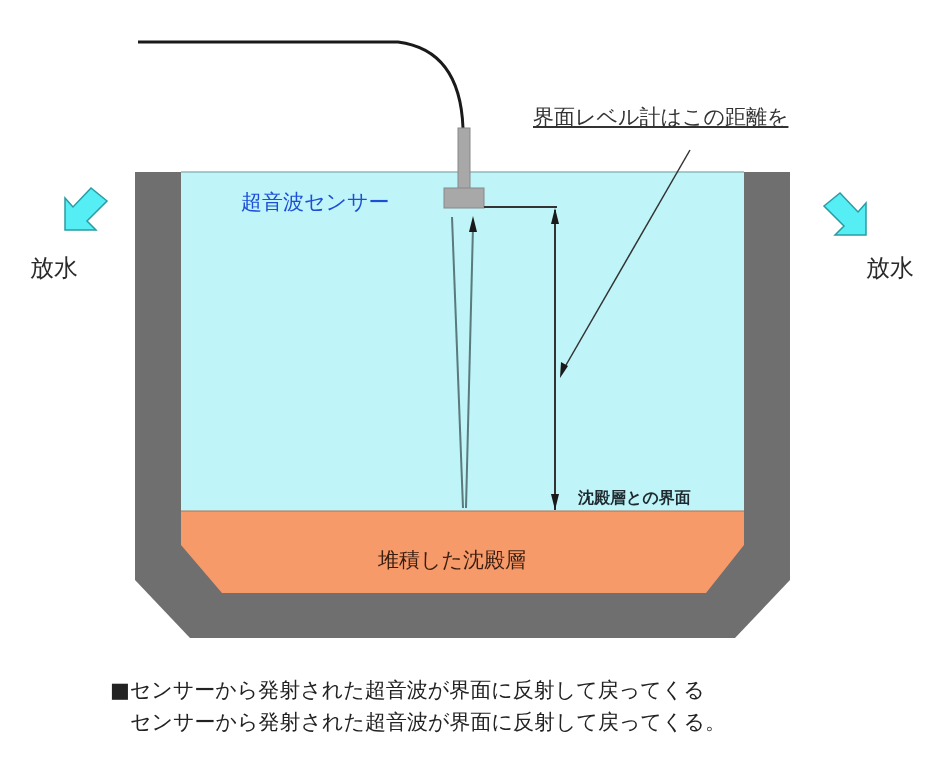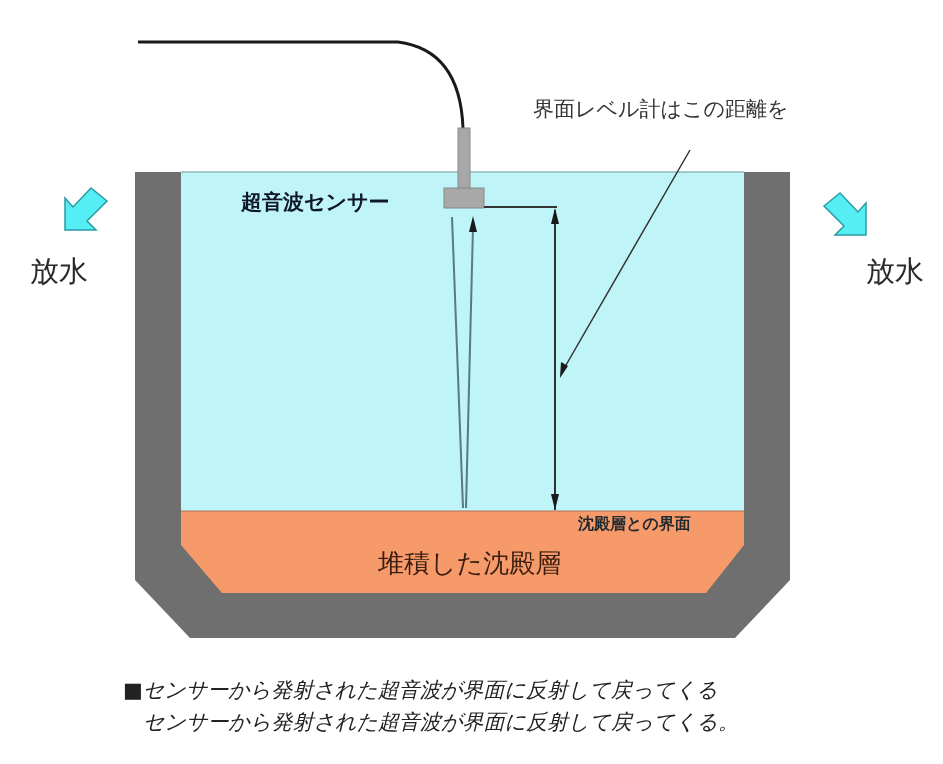--- a/index.html
+++ b/index.html
@@ -1,24 +1,24 @@
 <!DOCTYPE html>
 <html><head>
 <meta charset="utf-8">
 <style>
   html,body{margin:0;padding:0;background:#ffffff;}
   body{width:943px;height:764px;position:relative;overflow:hidden;
        font-family:"DejaVu Sans","Liberation Sans",sans-serif;color:#222;}
   svg#diagram{position:absolute;left:0;top:0;}
   .lbl{position:absolute;white-space:nowrap;color:#2a2a2a;}
-  .outflow{font-size:29px;}
+  .outflow{font-size:24px;}
   .annot{font-size:21px;line-height:30px;color:#333;}
-  .sensor-lbl{font-size:21px;font-weight:bold;color:#0f172a;}
+  .sensor-lbl{font-size:21px;font-weight:normal;color:#1d4ed8;}
   .iface{font-size:16px;font-weight:bold;color:#1e2a30;}
-  .sludge{font-size:26px;color:#3a1e10;}
+  .sludge{font-size:21px;color:#3a1e10;}
   .caption{font-size:21px;line-height:32px;color:#222;}
 </style>
 </head>
 <body>
 
 <svg id="diagram" width="943" height="764" viewBox="0 0 943 764">
 
   <polygon points="135,172 790,172 790,580 735,638 190,638 135,580" fill="#6f6f6f"></polygon>
 
   <rect x="181" y="172" width="563" height="339" fill="#bff5f8"></rect>
@@ -44,24 +44,24 @@
   <line x1="690" y1="150" x2="562" y2="372" stroke="#333" stroke-width="1.5"></line>
   <polygon points="560,378 561,362 568,366" fill="#1a1a1a"></polygon>
 
   <polygon points="65,198 65,230 96,230 87,221 107,201 91,188 73,207" fill="#55eef5" stroke="#2a9ca3" stroke-width="1.5"></polygon>
   <polygon points="866,203 866,235 835,235 844,226 824,206 840,193 858,212" fill="#55eef5" stroke="#2a9ca3" stroke-width="1.5"></polygon>
 </svg>
 
 <div class="lbl outflow" style="left:30px;top:252px;">放水</div>
 <div class="lbl outflow" style="left:866px;top:252px;">放水</div>
 
-<div class="lbl annot" style="left:533px;top:94px;">
+<div class="lbl annot" style="left:533px;top:102px;text-decoration:underline;">
   <div>界面レベル計はこの距離を</div>
 </div>
 
 <div class="lbl sensor-lbl" style="left:241px;top:188px;">超音波センサー</div>
-<div class="lbl iface" style="left:578px;top:514px;">沈殿層との界面</div>
+<div class="lbl iface" style="left:578px;top:488px;">沈殿層との界面</div>
 <div class="lbl sludge" style="left:378px;top:546px;">堆積した沈殿層</div>
 
-<div class="lbl caption" style="left:123px;top:674px;font-style:italic;">
+<div class="lbl caption" style="left:110px;top:674px;">
   <div>■センサーから発射された超音波が界面に反射して戻ってくる</div>
   <div style="padding-left:20px;">センサーから発射された超音波が界面に反射して戻ってくる。</div>
 </div>
 
 </body></html>

